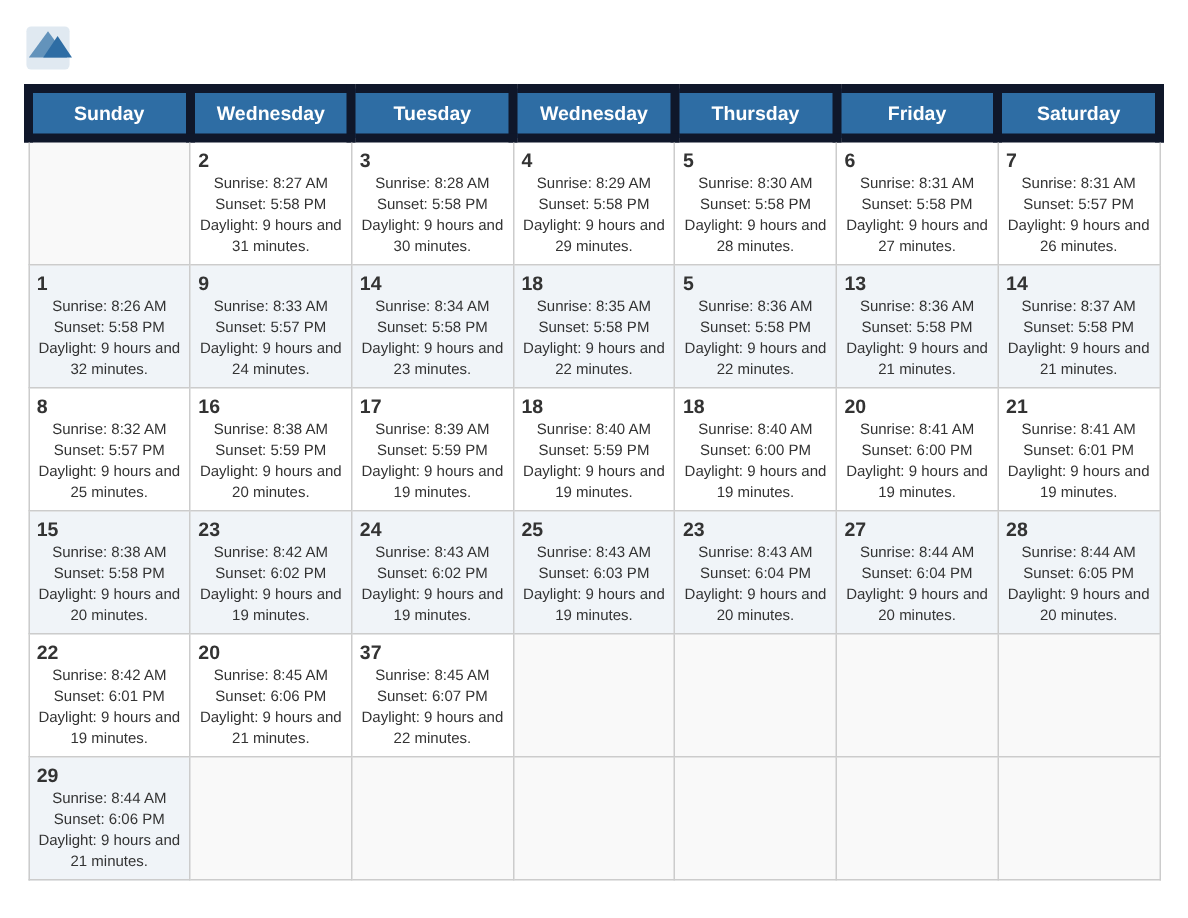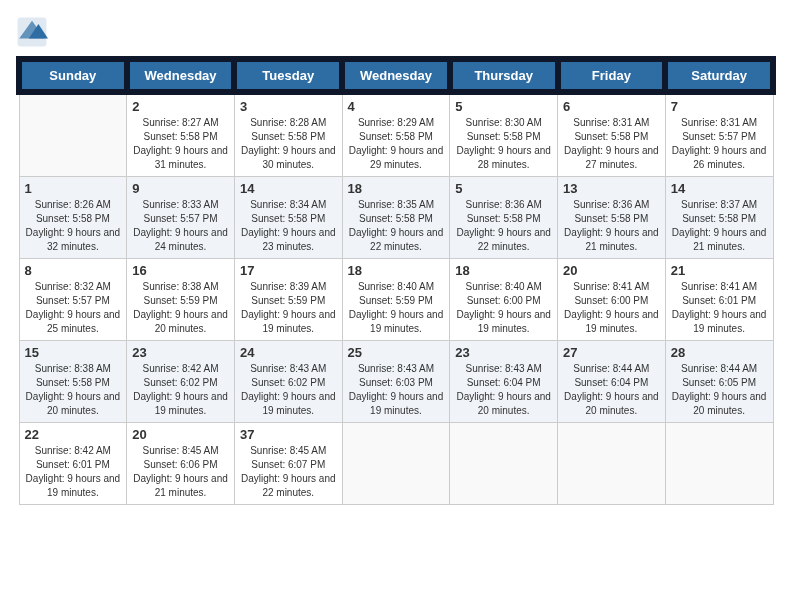--- a/index.html
+++ b/index.html
@@ -251,14 +251,26 @@
         </td>
         <td>
           <span class="day-number">37</span>
           <div class="day-info">Sunrise: 8:45 AM<br>Sunset: 6:07 PM<br>Daylight: 9 hours and 22 minutes.</div>
         </td>
         <td class="empty-cell"></td>
         <td class="empty-cell"></td>
         <td class="empty-cell"></td>
         <td class="empty-cell"></td>
       </tr>
+      <tr>
+        <td>
+          <span class="day-number">29</span>
+          <div class="day-info">Sunrise: 8:44 AM<br>Sunset: 6:06 PM<br>Daylight: 9 hours and 21 minutes.</div>
+        </td>
+        <td class="empty-cell"></td>
+        <td class="empty-cell"></td>
+        <td class="empty-cell"></td>
+        <td class="empty-cell"></td>
+        <td class="empty-cell"></td>
+        <td class="empty-cell"></td>
+      </tr>
     </tbody>
 </table>
 
 </body></html>

